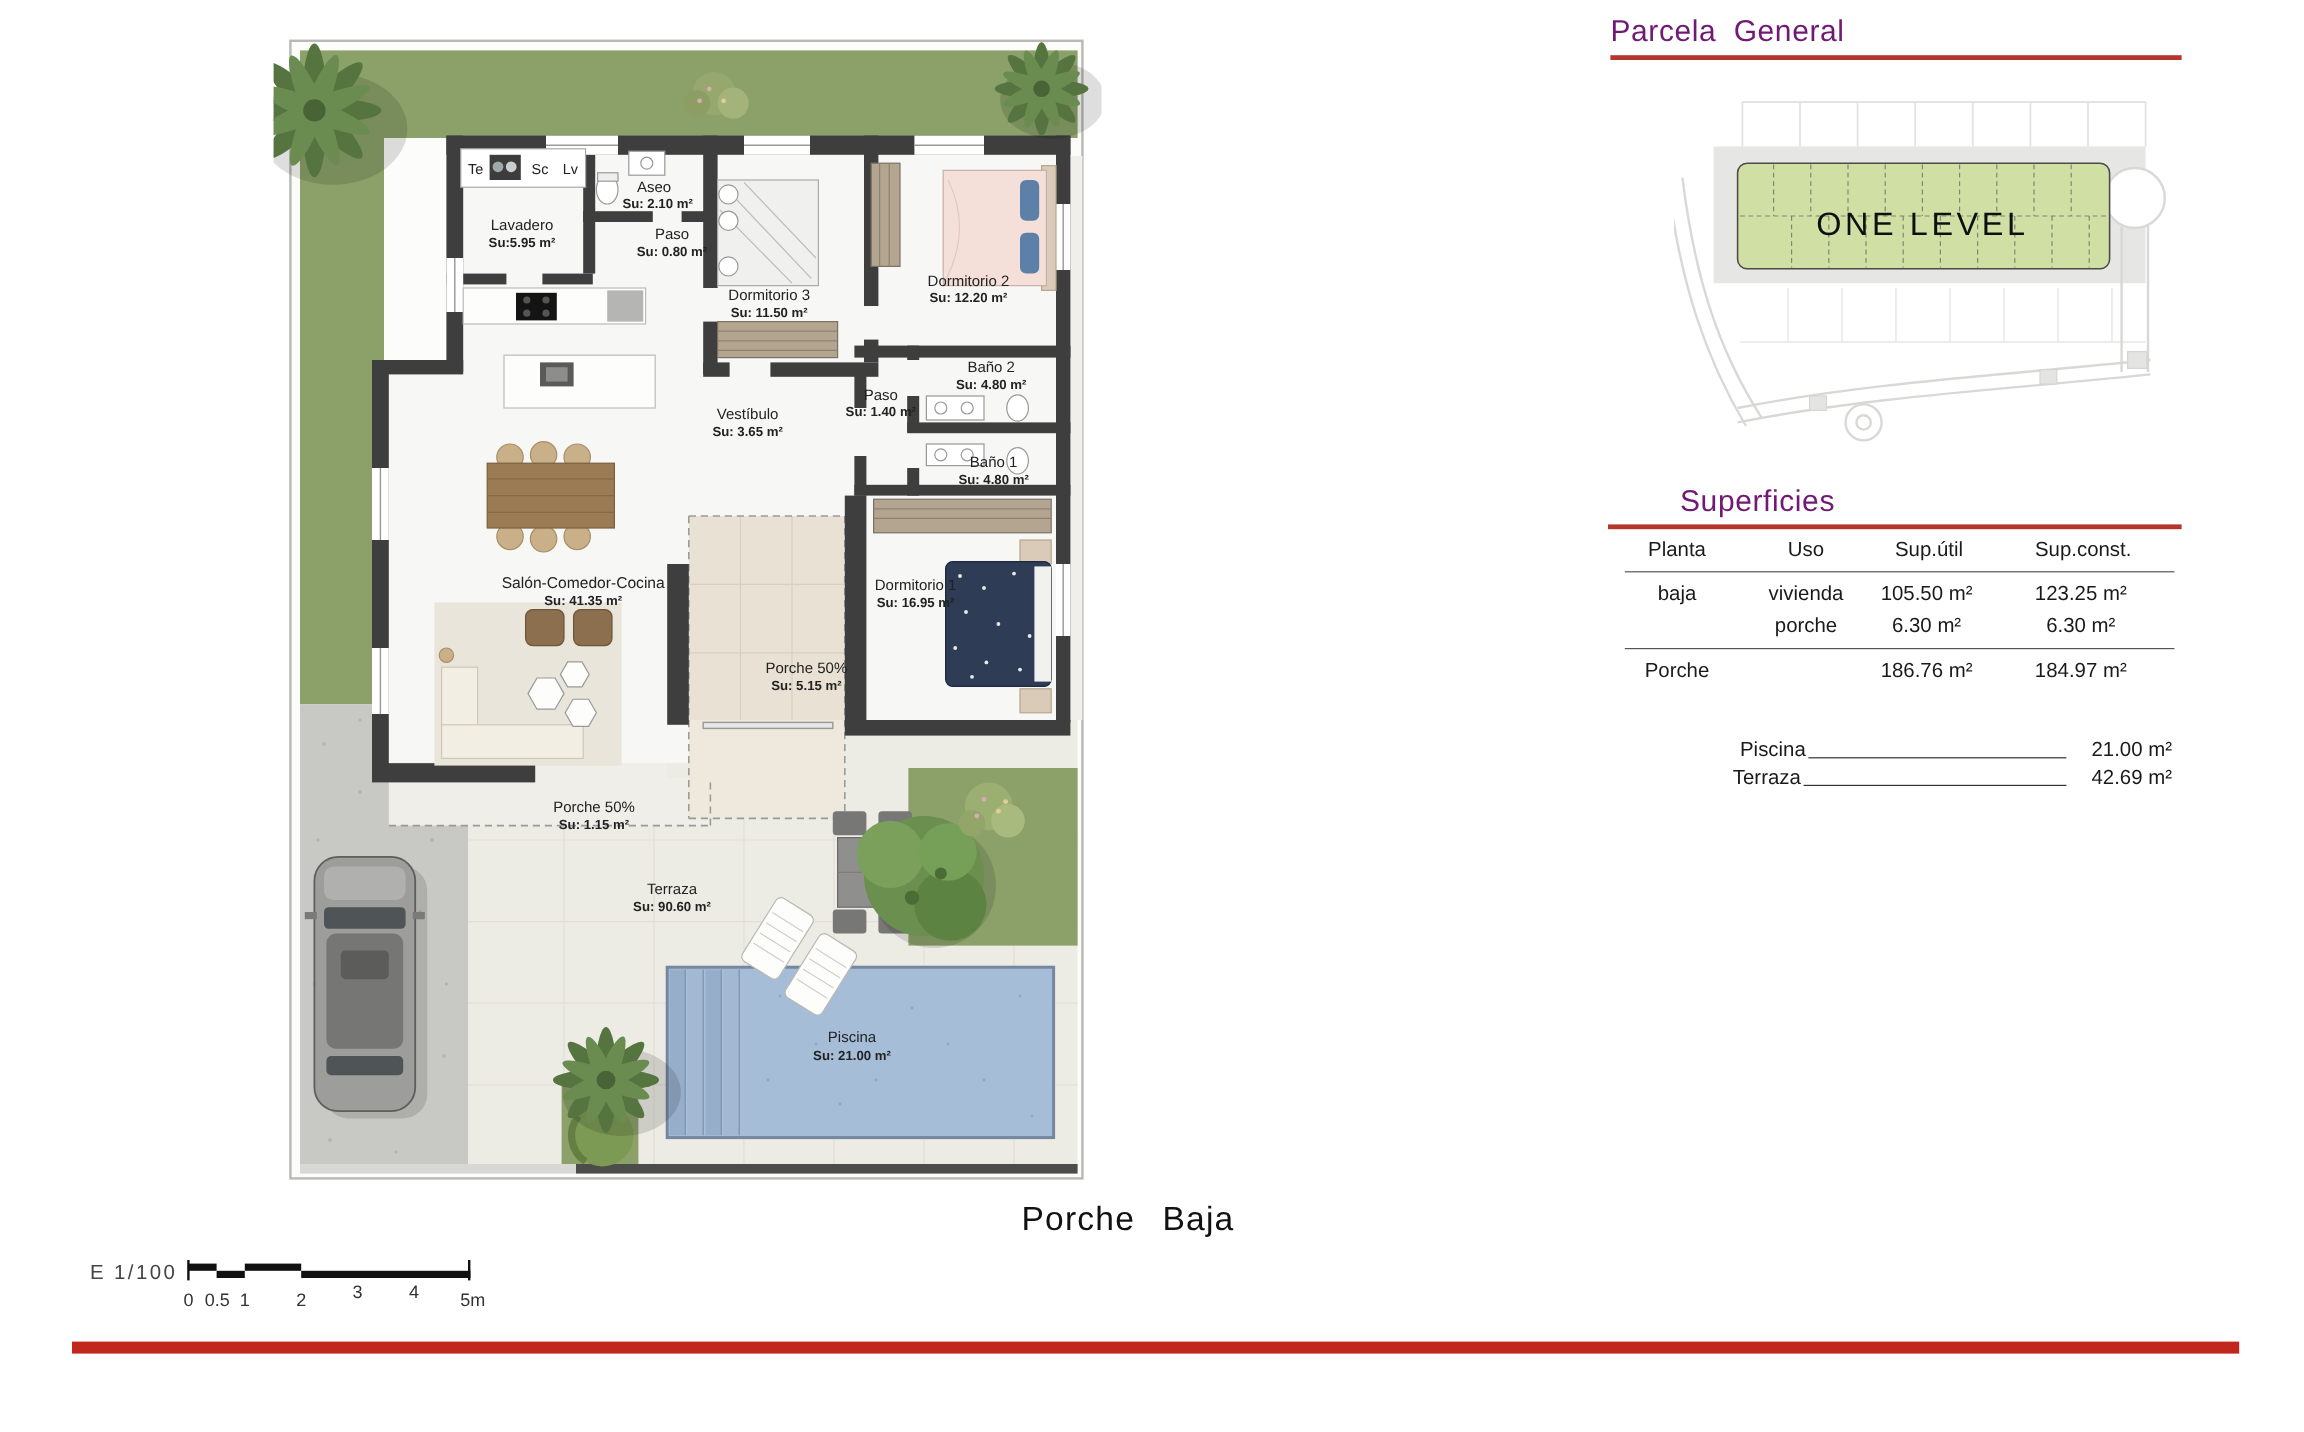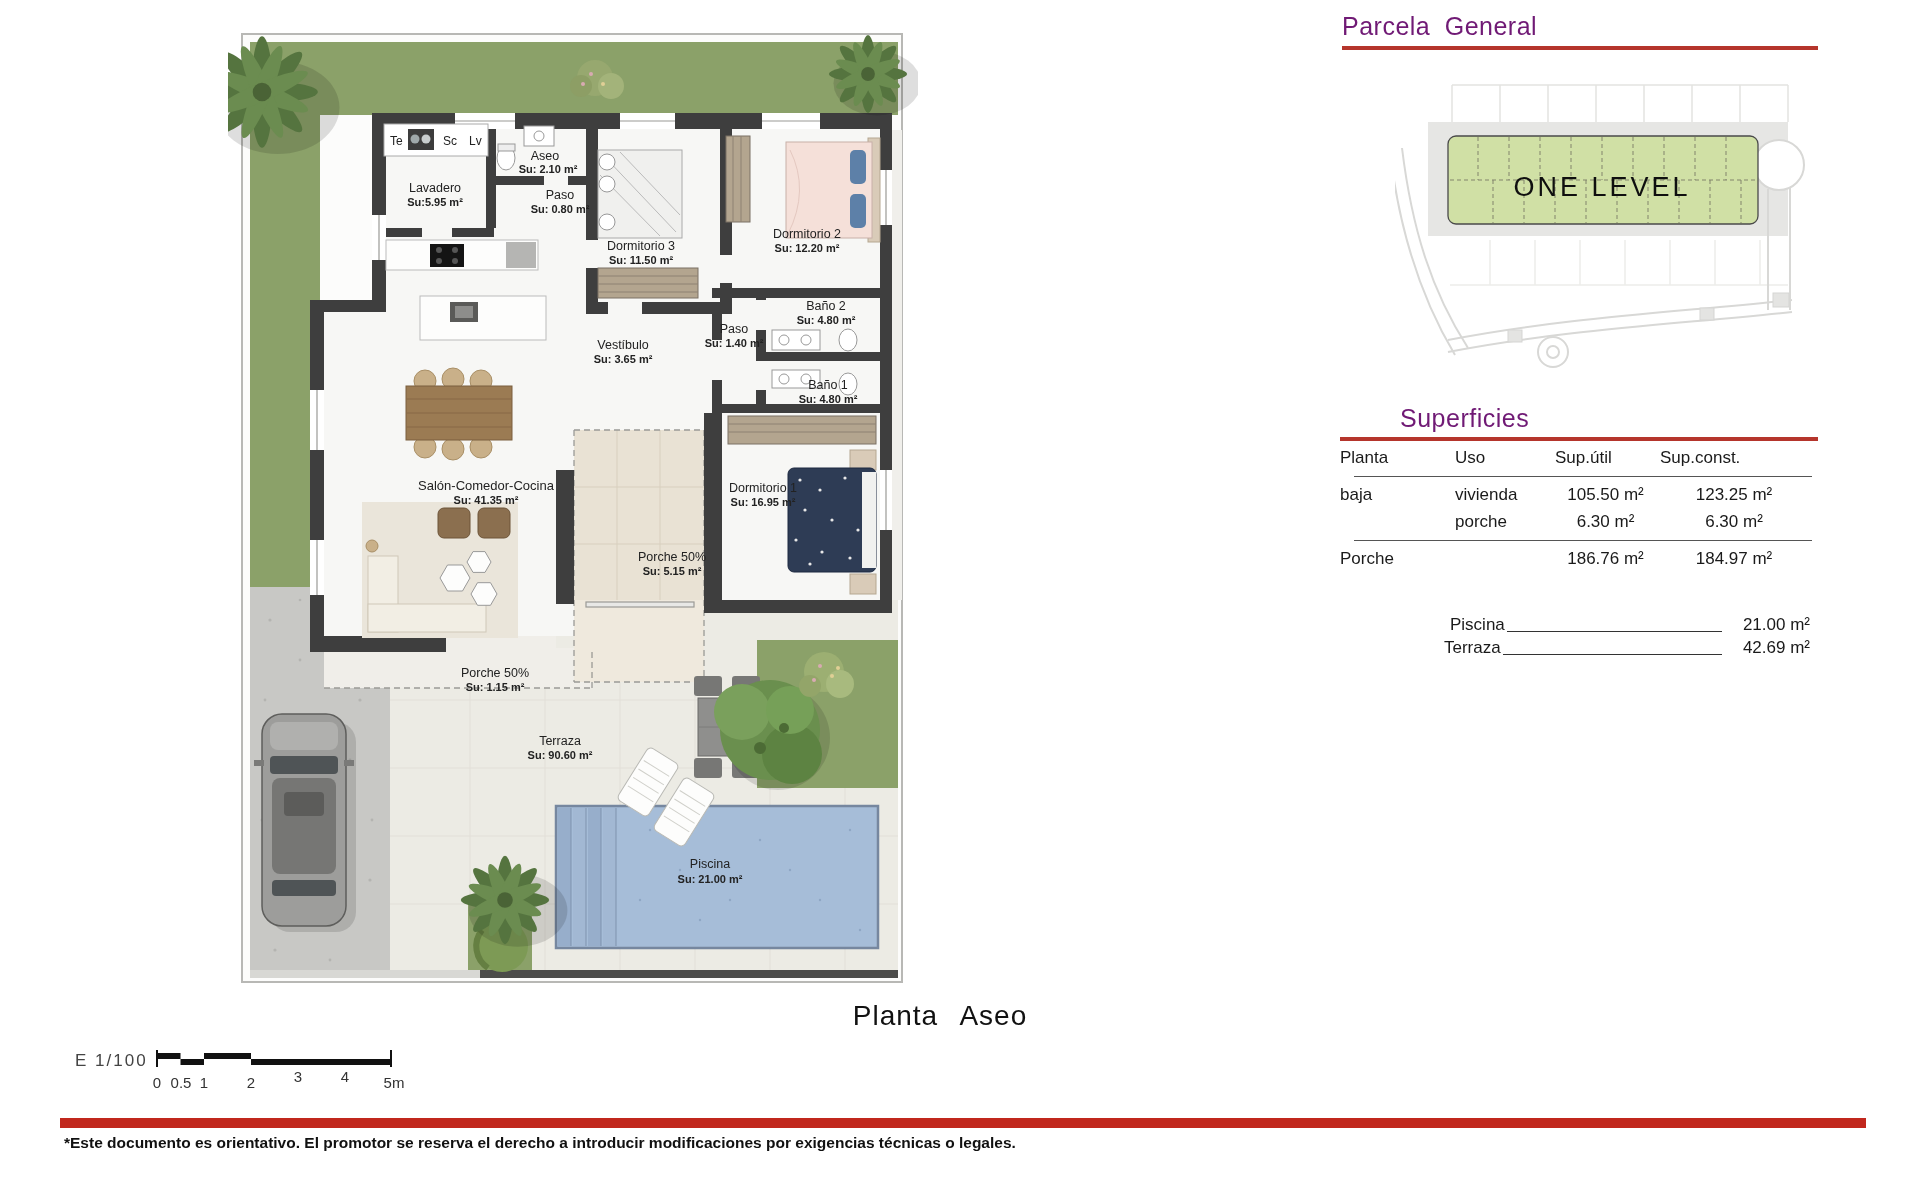--- a/index.html
+++ b/index.html
@@ -7,21 +7,21 @@
         font-family:"Liberation Sans",sans-serif;color:#1a1a1a;overflow:hidden;}
   .abs{position:absolute;}
   svg text{font-family:"Liberation Sans",sans-serif;}
   .rn{font-size:12.5px;fill:#222;text-anchor:middle;}
   .ra{font-size:11px;font-weight:bold;fill:#222;text-anchor:middle;}
   .lg{font-size:12px;fill:#222;}
   .sec-title{font-size:25px;color:#701a75;letter-spacing:.5px;word-spacing:7px;}
   .red-rule{background:#b5352c;height:4px;}
   #sup-table{left:1340px;top:448px;width:472px;display:grid;
              grid-template-columns:115px 100px 105px 152px;row-gap:7px;font-size:17px;}
-  #sup-table .c{}
+  #sup-table .c{text-align:center;}
   #sup-table .r{text-align:center;padding-right:4px;}
   #sup-table .hline{grid-column:1/-1;border-top:1.5px solid #555;margin:1px 0 1px 14px;}
   #extras{left:1444px;top:612px;width:366px;font-size:17px;}
   .xrow{display:flex;align-items:flex-end;height:23px;}
   .xline{flex:1;border-bottom:1.3px solid #333;margin:0 0 3px 2px;}
   .xval{width:88px;text-align:right;}
   #plan-title{left:830px;top:1000px;width:220px;text-align:center;font-size:28px;
               color:#111;letter-spacing:1px;word-spacing:14px;}
   #footer-bar{left:60px;top:1118px;width:1806px;height:10px;background:#c1271d;}
   #disclaimer{left:64px;top:1134px;font-size:15.5px;font-weight:600;color:#111;}
@@ -576,21 +576,21 @@
       <span class="xline"></span>
       <span class="xval">21.00 m²</span>
     </div>
     <div class="xrow">
       <span>Terraza</span>
       <span class="xline"></span>
       <span class="xval">42.69 m²</span>
     </div>
   </div>
 
-  <div class="abs" id="plan-title">Planta Aseo</div>
+  <div class="abs" id="plan-title">Porche Baja</div>
 
   <svg class="abs" style="left:60px;top:1040px" width="360" height="60" viewBox="60 1040 360 60">
     <text x="75" y="1066" font-size="17" fill="#444" letter-spacing="2">E 1/100</text>
     <g fill="#111">
       <rect x="156" y="1050" width="2" height="17"></rect>
       <rect x="157" y="1053" width="23.5" height="6"></rect>
       <rect x="180.5" y="1059" width="23.5" height="6"></rect>
       <rect x="204" y="1053" width="47" height="6"></rect>
       <rect x="251" y="1059" width="141" height="6"></rect>
       <rect x="390" y="1050" width="2" height="17"></rect>
@@ -600,14 +600,13 @@
       <text x="181" y="1088">0.5</text>
       <text x="204" y="1088">1</text>
       <text x="251" y="1088">2</text>
       <text x="298" y="1082">3</text>
       <text x="345" y="1082">4</text>
       <text x="394" y="1088">5m</text>
     </g>
   </svg>
 
   <div class="abs" id="footer-bar"></div>
-  <div class="abs" id="disclaimer">*Este documento es orientativo. El promotor se reserva el derecho a introducir modificaciones por exigencias técnicas o legales.</div>
 </div>
 
 </body></html>

